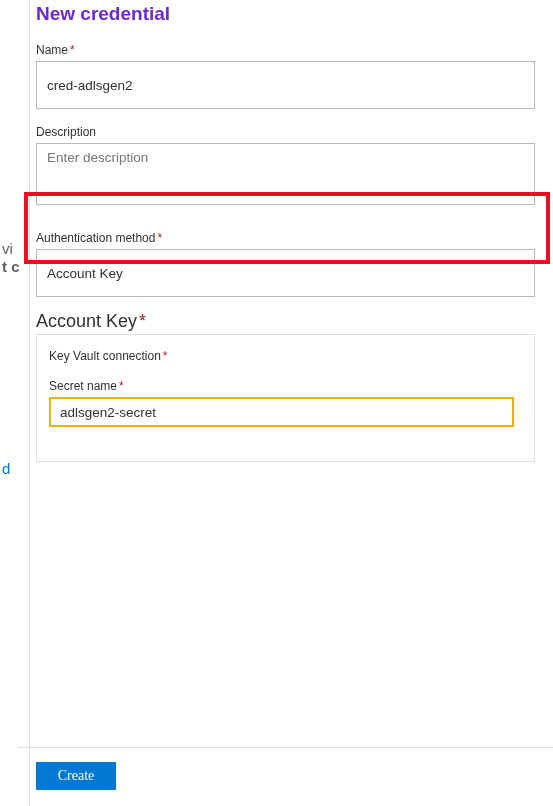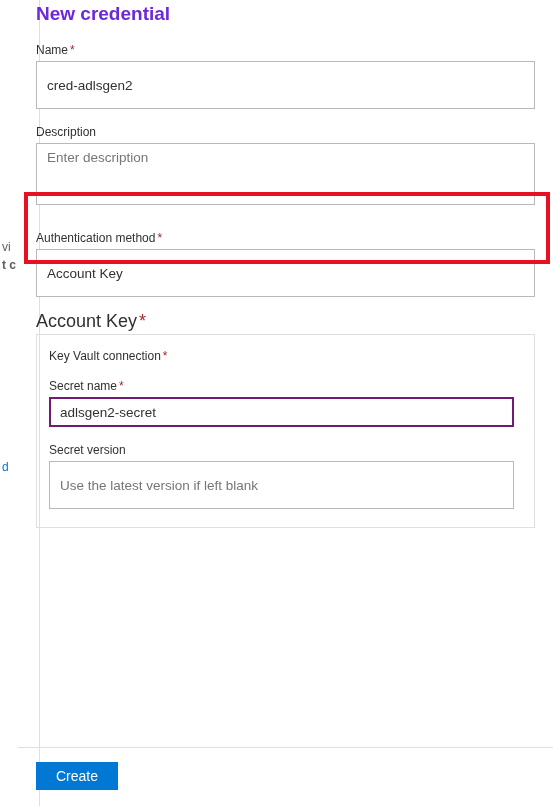--- a/index.html
+++ b/index.html
@@ -9,25 +9,25 @@
       width: 553px;
       height: 806px;
       position: relative;
       overflow: hidden;
       color: #323130;
     }
     .left-edge {
       position: absolute;
       left: 0;
       top: 0;
-      width: 40px;
+      width: 30px;
       height: 100%;
       border-right: 1px solid #e1dfdd;
       background: #fff;
-      font-size: 12px;
+      font-size: 15px;
       color: #605e5c;
     }
     .left-edge .frag1 { position: absolute; top: 240px; left: 2px; }
     .left-edge .frag2 { position: absolute; top: 258px; left: 2px; font-weight: bold; }
     .left-edge .frag3 { position: absolute; top: 460px; left: 2px; color: #0078d4; }
     .panel {
       position: absolute;
       left: 18px;
       top: 0;
       right: 0;
@@ -85,42 +85,42 @@
       padding: 14px 20px 18px 12px;
       margin-top: 2px;
     }
     .section-label {
       font-size: 18px;
       font-weight: 400;
       color: #323130;
       margin-bottom: 4px;
     }
     .focused-input {
-      border: 2px solid #701a75;
+      border: 2px solid #eab308;
       padding: 4px 9px;
       height: 30px;
     }
     .select-input {
       appearance: none;
       -webkit-appearance: none;
       padding-right: 10px;
     }
     .footer {
       position: absolute;
       left: 18px;
       right: 0;
       bottom: 16px;
       border-top: 1px solid #e1dfdd;
       padding: 14px 18px 0 18px;
     }
     .create-btn {
       background: #0078d4;
       color: #fff;
       border: none;
-      font-family: Liberation Sans, sans-serif;
+      font-family: Liberation Serif, serif;
       font-size: 14px;
       padding: 6px 20px;
       min-width: 80px;
       cursor: pointer;
     }
   </style>
 </head>
 <body>
 
 <div class="left-edge">
@@ -163,24 +163,20 @@
         </label>
       </div>
 
       <div class="field-block">
         <label class="field-label">
           <span>Secret name</span><span class="req">*</span>
         </label>
         <input type="text" class="text-input focused-input" value="adlsgen2-secret" style="">
       </div>
 
-      <div class="field-block" style="margin-bottom:0">
-        <label class="field-label">Secret version</label>
-        <input type="text" class="text-input" placeholder="Use the latest version if left blank" style="">
-      </div>
 
     </div>
   </div>
 
 </div>
 
 <div class="highlight-box"></div>
 
 <div class="footer">
   <button class="create-btn">Create</button>

